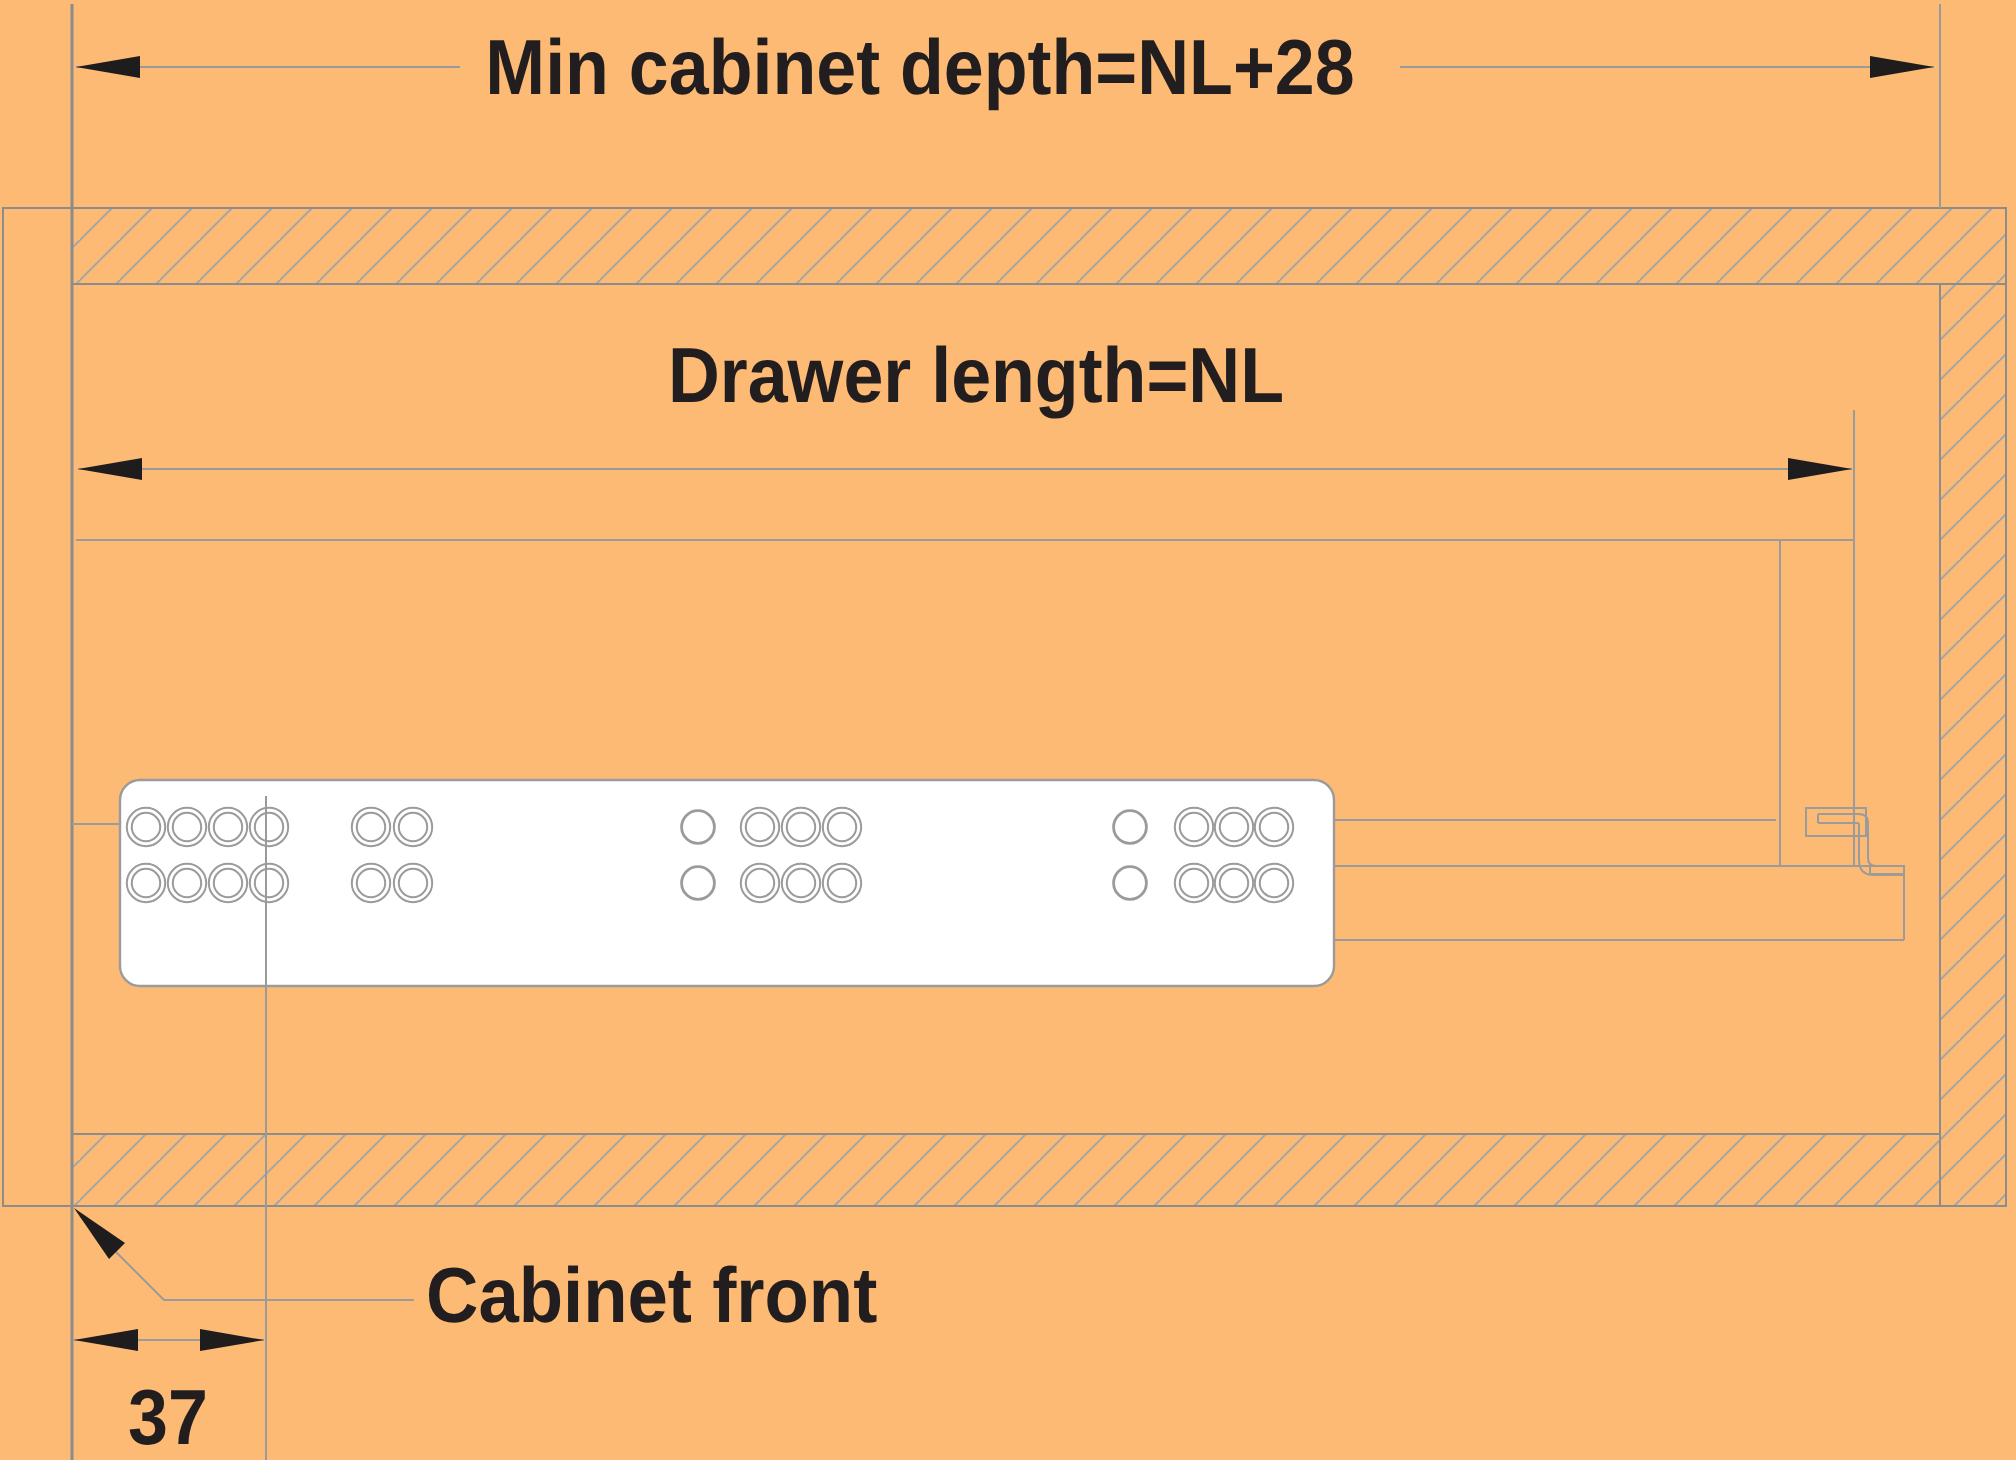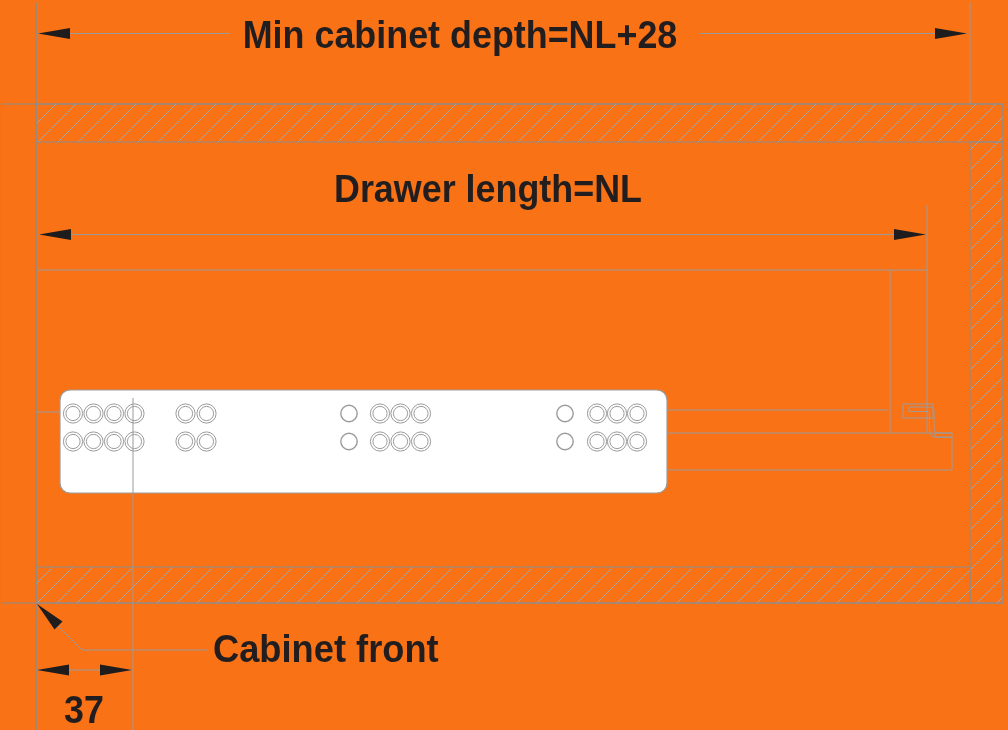--- a/index.html
+++ b/index.html
@@ -1,19 +1,19 @@
 <!DOCTYPE html>
 <html><head>
 <meta charset="utf-8">
 <style>
   html,body{margin:0;padding:0;background:#ffffff;}
   #stage{
     position:relative;
     width:1008px;height:730px;
-    background:#f97316;
+    background:#fdba74;
     overflow:hidden;
     font-family:"Liberation Sans", sans-serif;
   }
   #drawing{position:absolute;left:0;top:0;}
   .dim-label{
     position:absolute;
     font-weight:bold;
     font-size:39px;
     color:#221e1f;
     line-height:1;

